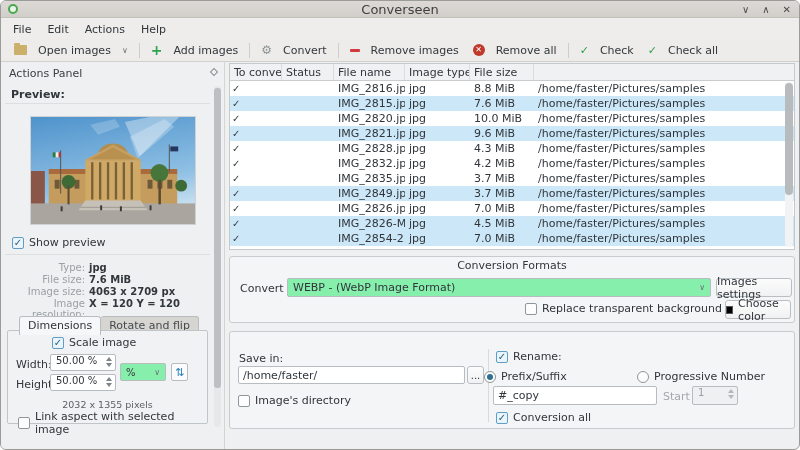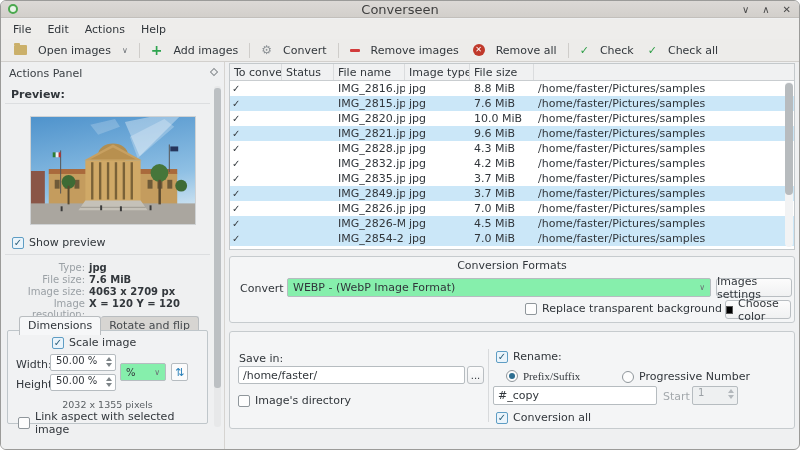--- a/index.html
+++ b/index.html
@@ -130,22 +130,22 @@
   .color-swatch { width: 9px; height: 8px; background: #000; border: 1px solid #555; }
 
   .out-divider { position: absolute; left: 258px; top: 17px; bottom: 6px; border-left: 1px solid #d8dadc; }
   .savein-label { position: absolute; left: 9px; top: 20px; }
   .field { background: #fff; border: 1px solid #b6bcc0; border-radius: 2px; font-size: 11px;
            font-family: "DejaVu Sans", sans-serif; color: #31363b; padding: 0 4px; }
   .savein-input { position: absolute; left: 8px; top: 34px; width: 227px; height: 18px; }
   .browse-btn { position: absolute; left: 237px; top: 34px; width: 17px; height: 18px; font-size: 10px; }
   .imgdir-cb { position: absolute; left: 8px; top: 62px; }
   .rename-cb { position: absolute; left: 266px; top: 18px; }
-  .prefix-radio { position: absolute; left: 276px; top: 38px; font-family: Liberation Serif, serif; }
-  .prog-radio { position: absolute; left: 392px; top: 38px; }
+  .prefix-radio { position: absolute; left: 254px; top: 38px; }
+  .prog-radio { position: absolute; left: 407px; top: 38px; }
   .rename-input { position: absolute; left: 263px; top: 54px; width: 164px; height: 19px; }
   .startwith-label { position: absolute; left: 433px; top: 58px; color: #a3a8ac; }
   .start-spin { position: absolute; left: 462px; top: 54px; width: 46px; height: 19px; background: #eef0f1;
                 color: #9aa0a5; }
   .overwrite-cb { position: absolute; left: 266px; top: 79px; }
 </style>
 </head>
 <body>
 
 <div class="window">

